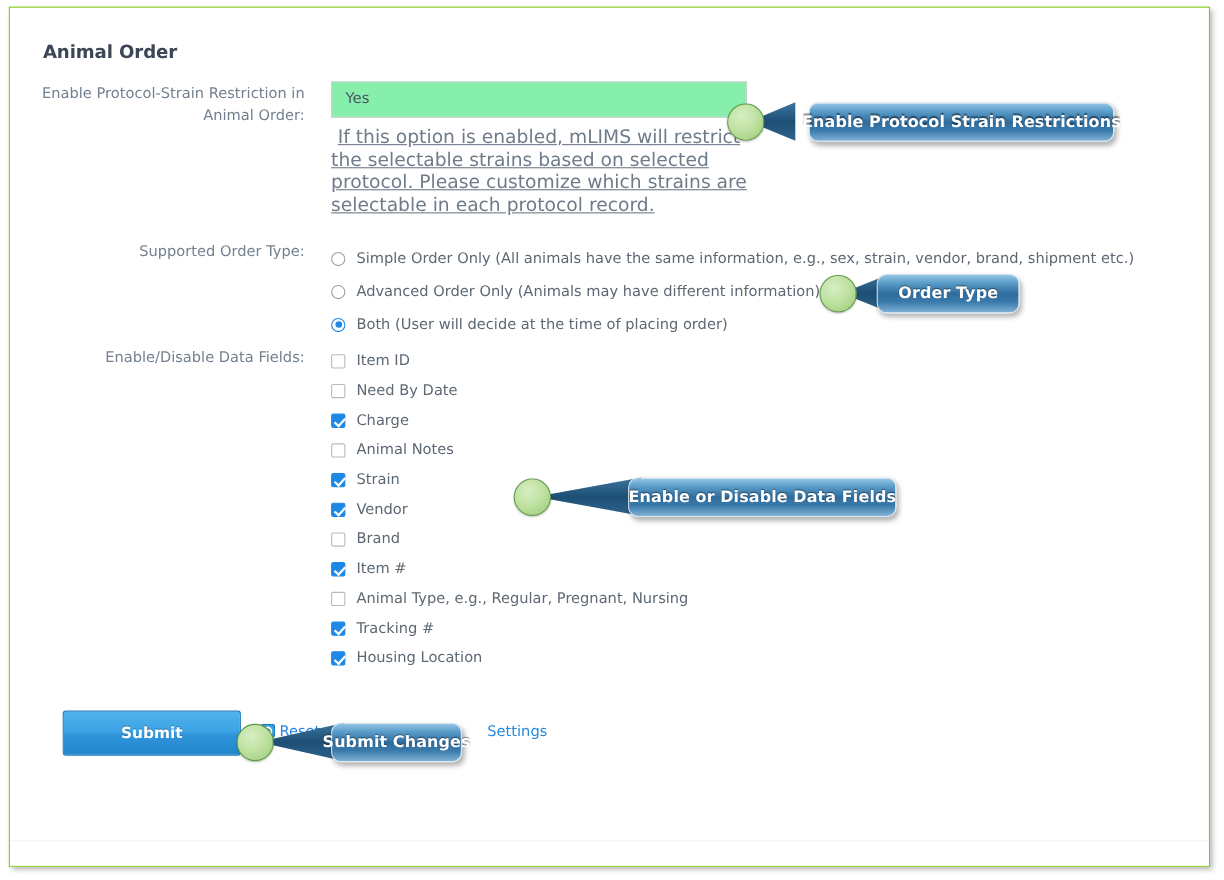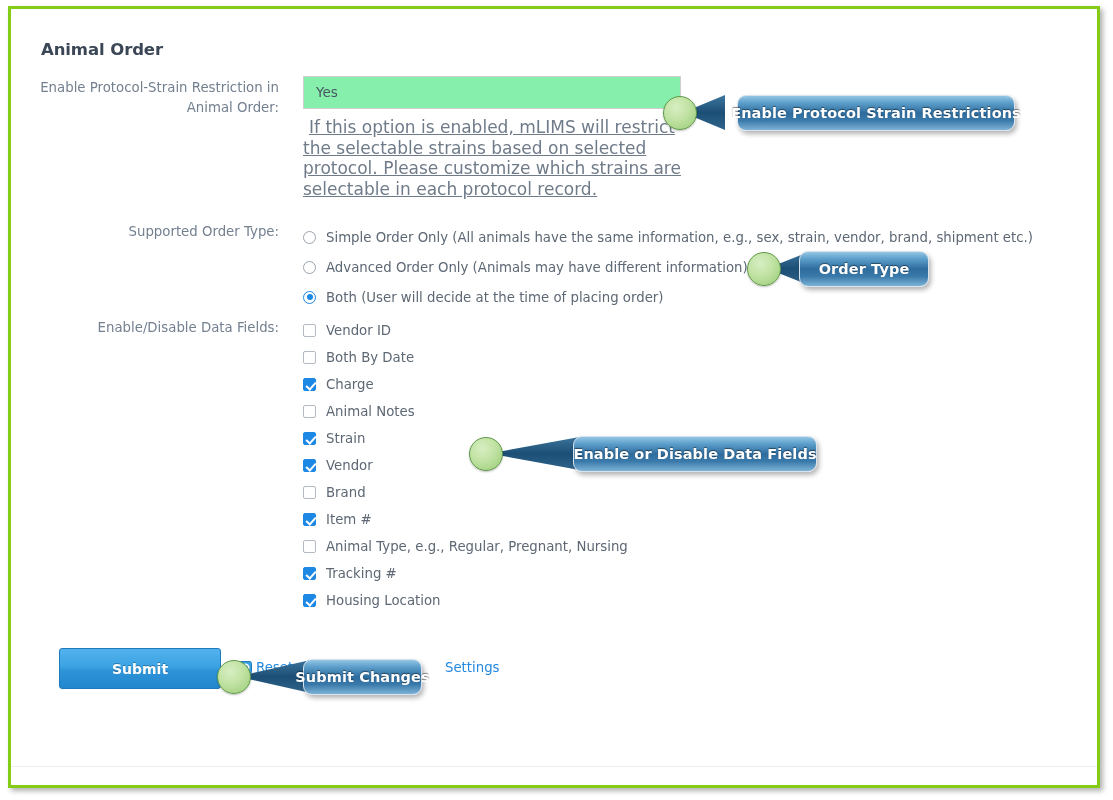--- a/index.html
+++ b/index.html
@@ -15,21 +15,21 @@
   }
 
   
   #page-wrap {
     position: absolute;
     left: 8px;
     top: 6px;
     width: 1092px;
     height: 782px;
     background: #ffffff;
-    border: 3px solid #84cc16;
+    border: 1px solid #84cc16;
     box-shadow: 3px 3px 5px rgba(0,0,0,0.30);
     box-sizing: border-box;
     overflow: hidden;
   }
   #panel-body {
     position: absolute;
     left: 0; top: 0; right: 0;
     height: 757px;
   }
   #panel-divider {
@@ -347,25 +347,25 @@
         <span class="radio-mark checked"></span>
         <span class="radio-label">Both (User will decide at the time of placing order)</span>
       </div>
     </div>
 
     <div class="field-label" id="label-datafields">Enable/Disable Data Fields:</div>
 
     <div id="datafields-group">
       <div class="check-row">
         <span class="check-mark"></span>
-        <span class="check-label">Vendor ID</span>
+        <span class="check-label">Item ID</span>
       </div>
       <div class="check-row">
         <span class="check-mark"></span>
-        <span class="check-label">Both By Date</span>
+        <span class="check-label">Need By Date</span>
       </div>
       <div class="check-row">
         <span class="check-mark checked"></span>
         <span class="check-label">Charge</span>
       </div>
       <div class="check-row">
         <span class="check-mark"></span>
         <span class="check-label">Animal Notes</span>
       </div>
       <div class="check-row">

